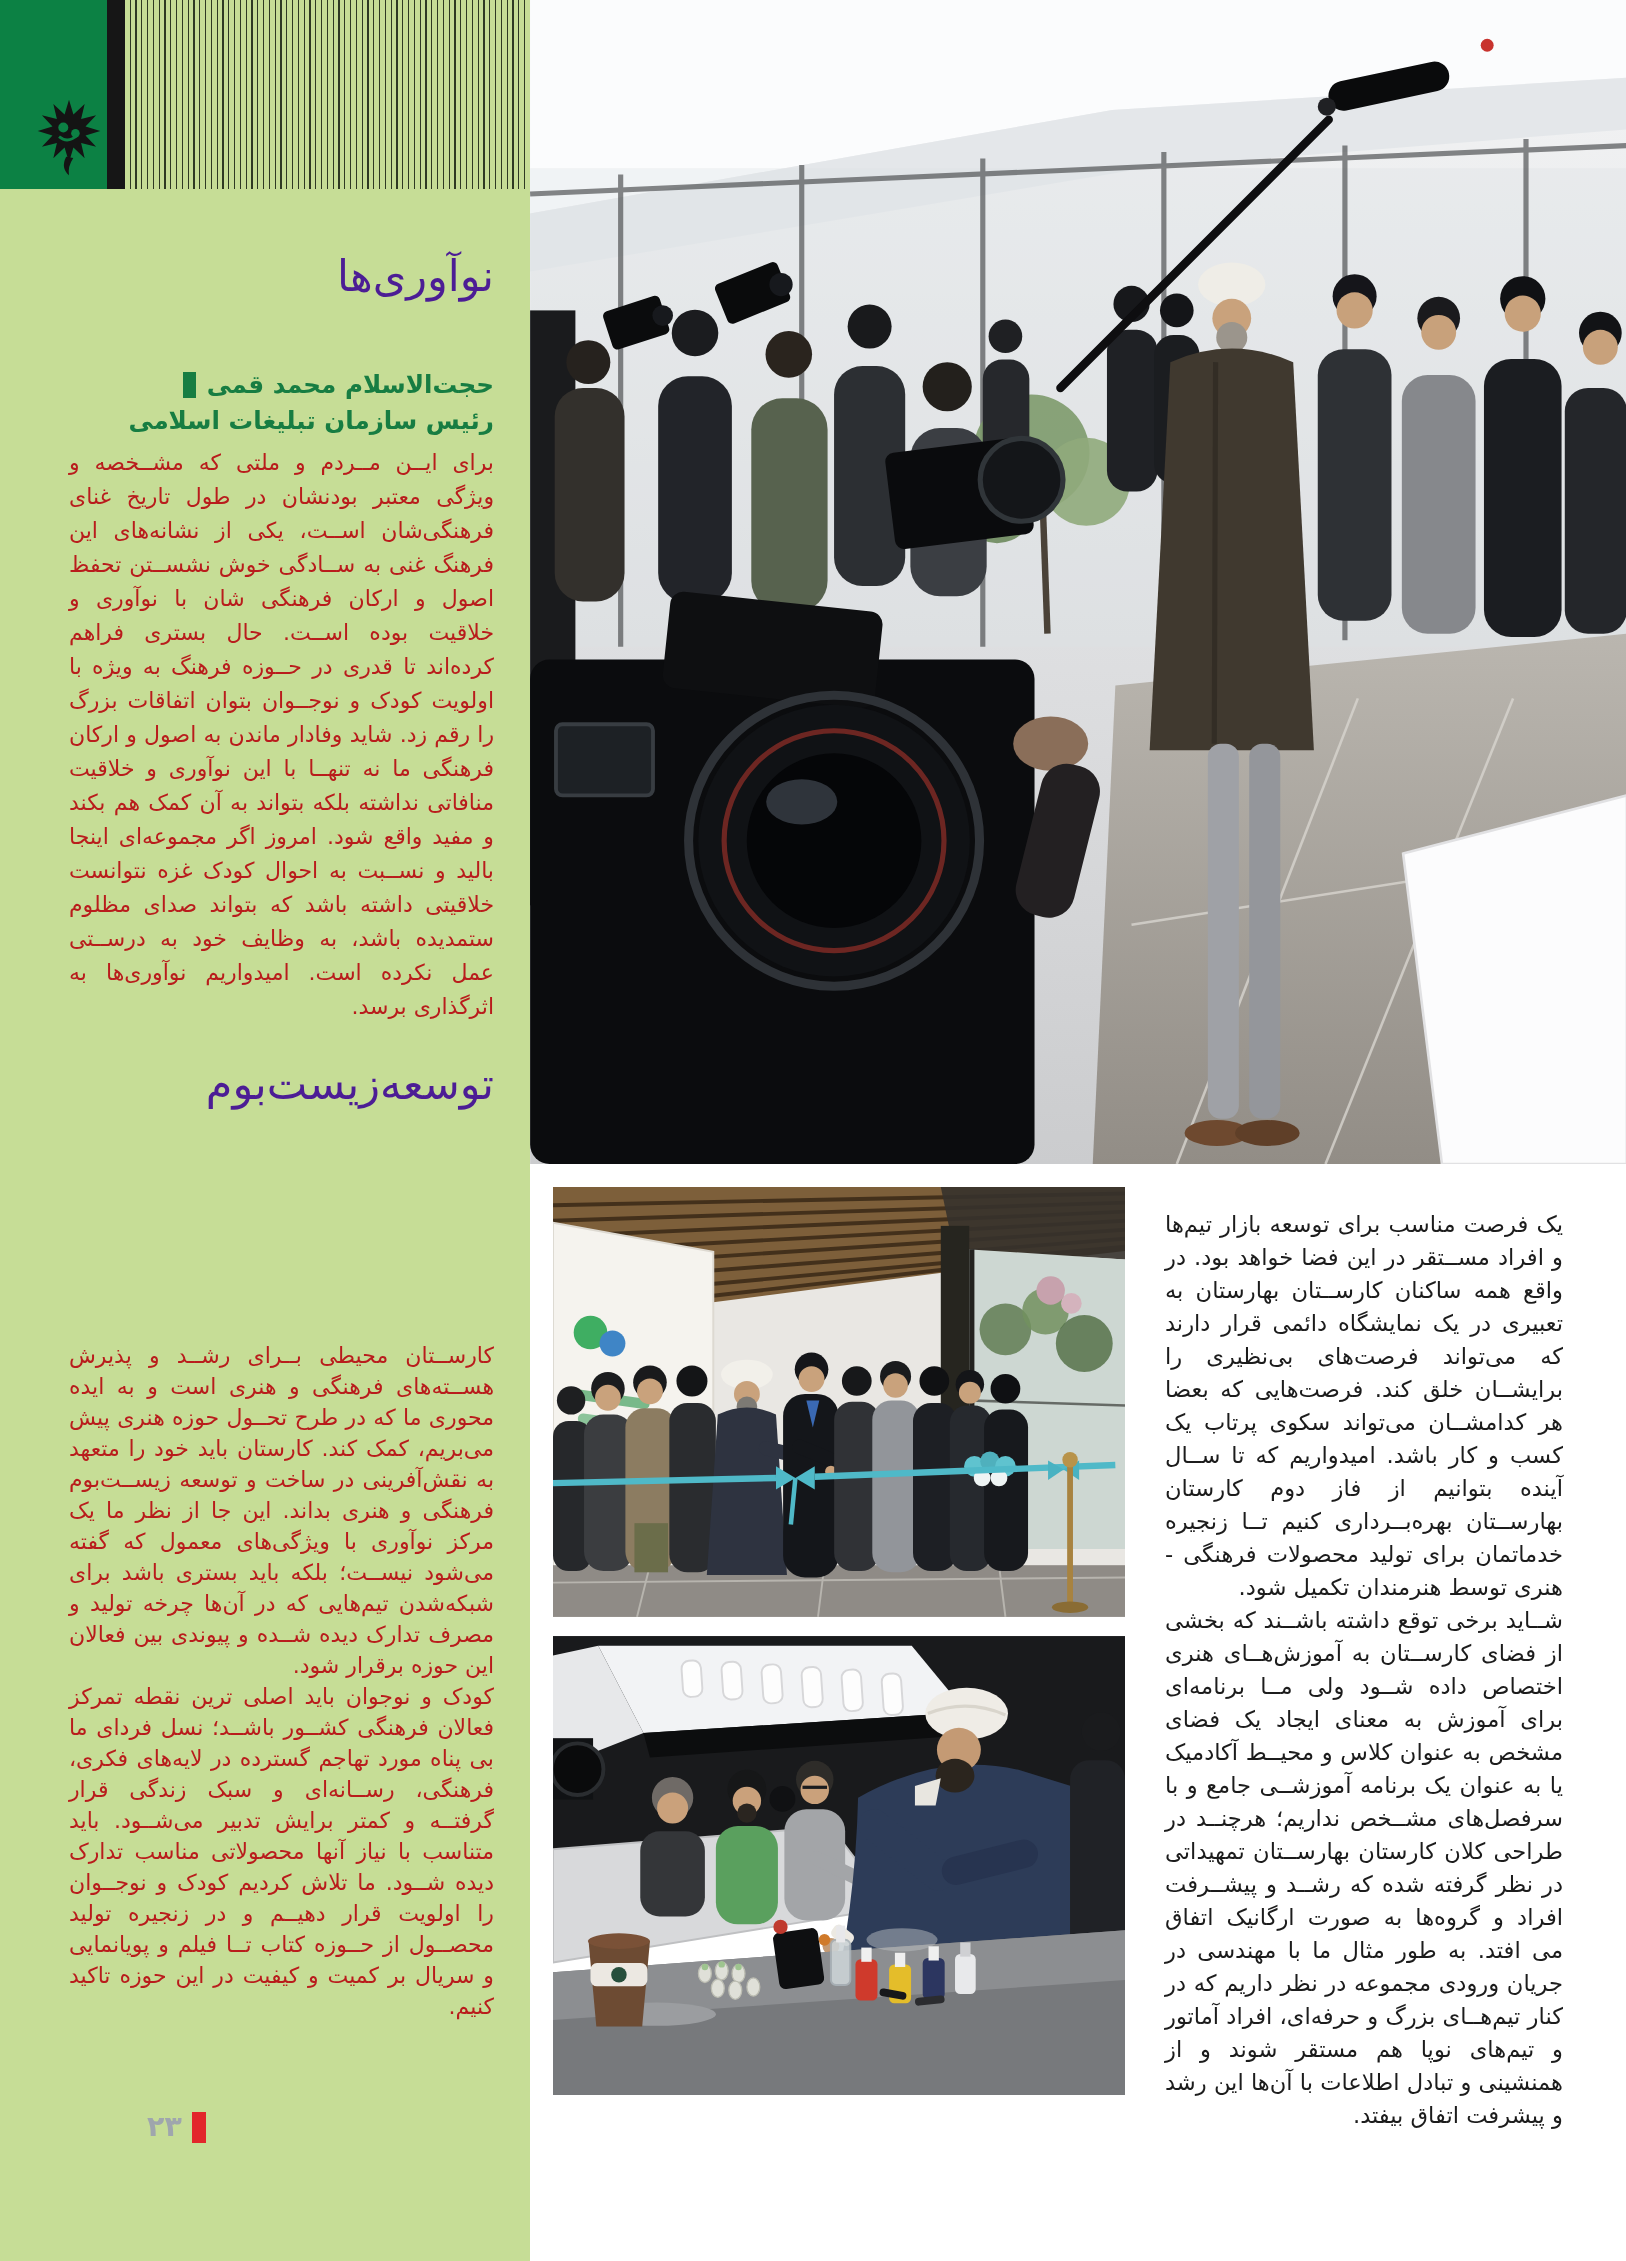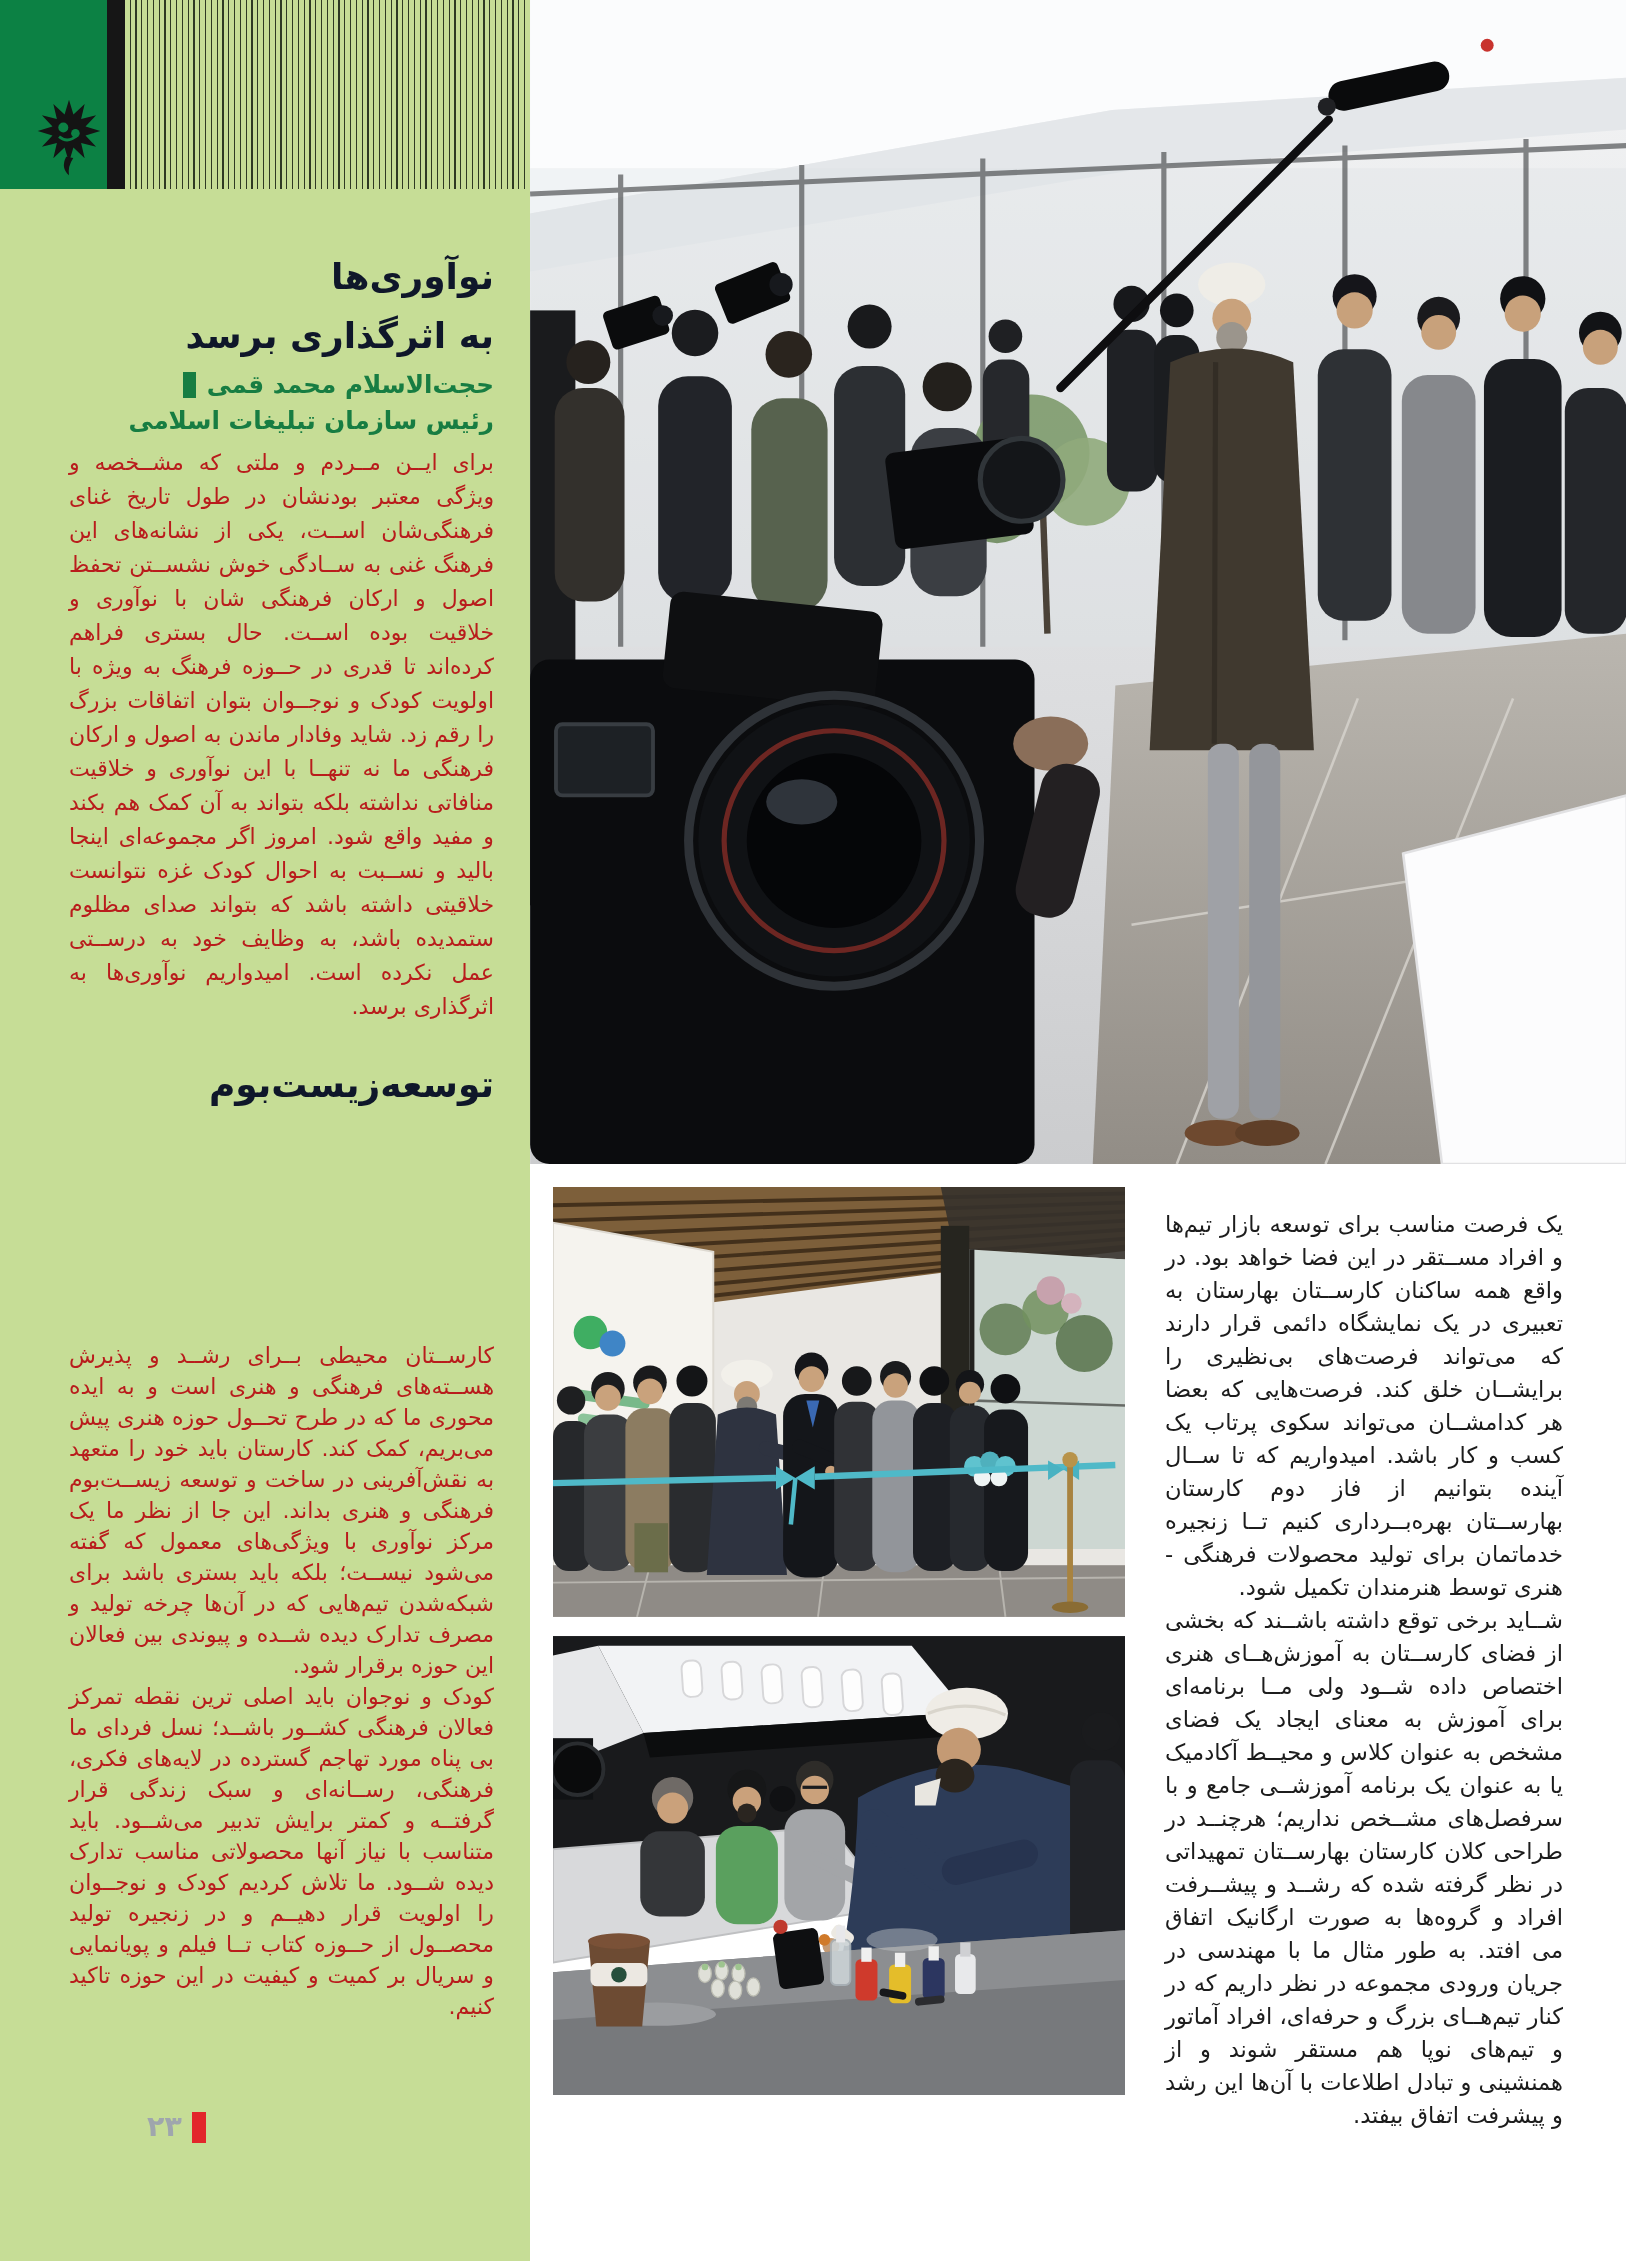--- a/index.html
+++ b/index.html
@@ -10,21 +10,21 @@
   
   .leftcol{position:absolute;left:0;top:0;width:530px;height:2261px;background:#c6dd96;}
   .mast-green{position:absolute;left:0;top:0;width:107px;height:189px;background:#0c8144;}
   .mast-black{position:absolute;left:107px;top:0;width:18px;height:189px;background:#161616;}
   .mast-stripes{position:absolute;left:125px;top:0;width:405px;height:189px;
     background:repeating-linear-gradient(90deg,#c6dd96 0px,#c6dd96 4.5px,#2f3a23 4.5px,#2f3a23 5.8px);}
   .logo{position:absolute;left:31px;top:94px;width:76px;height:84px;}
   
   .rtl{direction:rtl;unicode-bidi:embed;}
   .headline{position:absolute;left:69px;width:425px;text-align:right;
-    font-weight:bold;color:#0f172a;font-size:36px;line-height:59px;letter-spacing:0;}
+    font-weight:normal;color:#4c1d95;font-size:43px;line-height:59px;letter-spacing:0;}
   .h-a1{top:247px;}
   .h-a2{top:1055px;}
   .speaker{position:absolute;left:69px;width:425px;text-align:right;
     color:#177d42;font-weight:bold;font-size:24.6px;line-height:36px;}
   .sp-a1{top:367px;}
   .sp-a2{top:1231px;}
   .sp-block{display:inline-block;width:13px;height:26px;background:#177d42;
     vertical-align:-5.2px;margin-right:10.3px;}
   .bodytxt{position:absolute;left:69px;width:425px;text-align:justify;
     color:#b91c1c;font-size:22px;line-height:34px;}
@@ -56,21 +56,20 @@
     <svg class="logo" viewBox="0 0 100 118" aria-hidden="true">
       <polygon fill="#141414" points="94,52 73.2,58.2 88.1,74 67,69 72,90.1 56.2,75.2 50,96 43.8,75.2 28,90.1 33,69 11.9,74 26.8,58.2 6,52 26.8,45.8 11.9,30 33,35 28,13.9 43.8,28.8 50,8 56.2,28.8 72,13.9 67,35 88.1,30 73.2,45.8"></polygon>
       <path fill="#141414" d="M46,88 q-8,16 4,26 q-2,-12 6,-24 z"></path>
       <circle cx="42" cy="47" r="7" fill="#0c8144"></circle>
       <circle cx="59" cy="55" r="6" fill="#0c8144"></circle>
       <path d="M36,60 q12,10 26,-2" stroke="#0c8144" stroke-width="4" fill="none"></path>
     </svg>
 
     <div class="headline h-a1 rtl">
       <div>نوآوری‌ها</div>
-      <div>به اثرگذاری برسد</div>
     </div>
     <div class="speaker sp-a1 rtl">
       <div><span>حجت‌الاسلام محمد قمی</span><span class="sp-block"></span></div>
       <div>رئیس سازمان تبلیغات اسلامی</div>
     </div>
     <div class="bodytxt b-a1 rtl">
       <p>برای ایــن مــردم و ملتی که مشــخصه و ویژگی معتبر بودنشان در طول تاریخ غنای فرهنگی‌شان اســت، یکی از نشانه‌های این فرهنگ غنی به ســادگی خوش نشســتن تحفظ اصول و ارکان فرهنگی شان با نوآوری و خلاقیت بوده اســت. حال بستری فراهم کرده‌اند تا قدری در حــوزه فرهنگ به ویژه با اولویت کودک و نوجــوان بتوان اتفاقات بزرگ را رقم زد. شاید وفادار ماندن به اصول و ارکان فرهنگی ما نه تنهــا با این نوآوری و خلاقیت منافاتی نداشته بلکه بتواند به آن کمک هم بکند و مفید واقع شود. امروز اگر مجموعه‌ای اینجا بالید و نســبت به احوال کودک غزه نتوانست خلاقیتی داشته باشد که بتواند صدای مظلوم ستمدیده باشد، به وظایف خود به درســتی عمل نکرده است. امیدواریم نوآوری‌ها به اثرگذاری برسد.</p>
     </div>
 
     <div class="headline h-a2 rtl">

